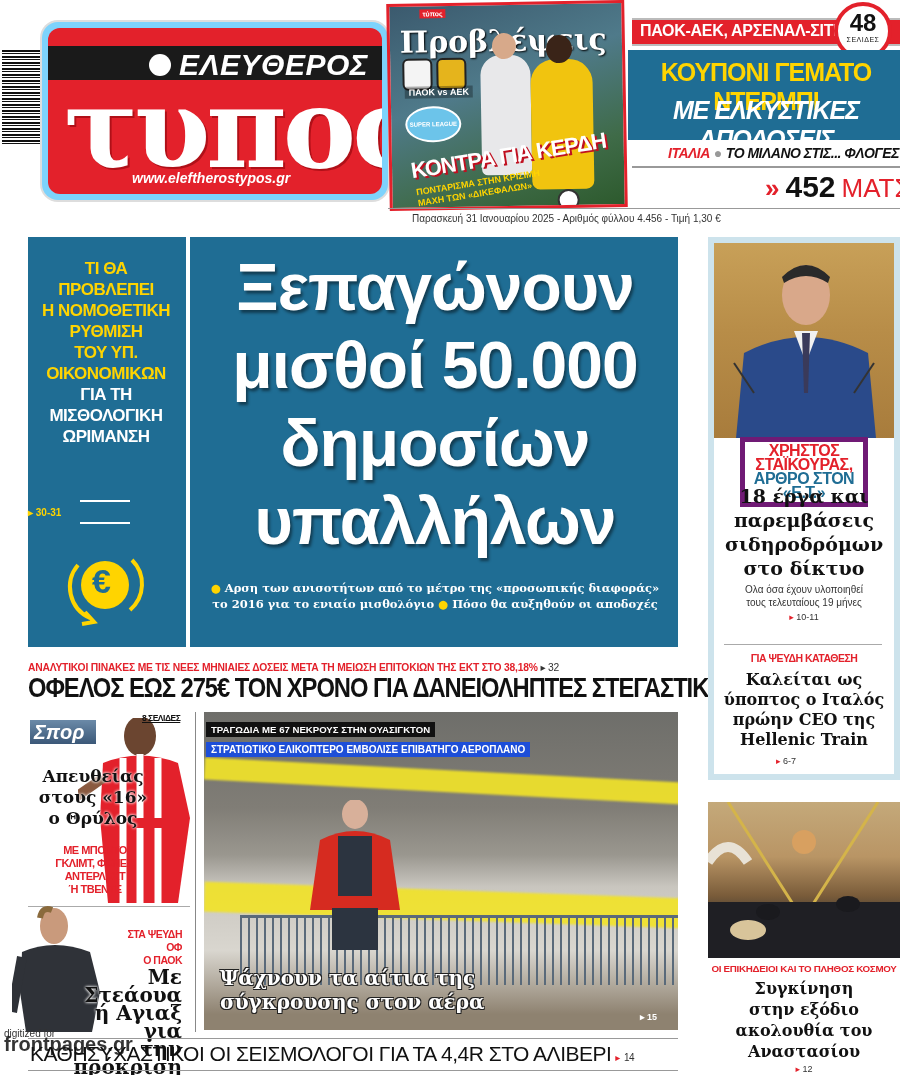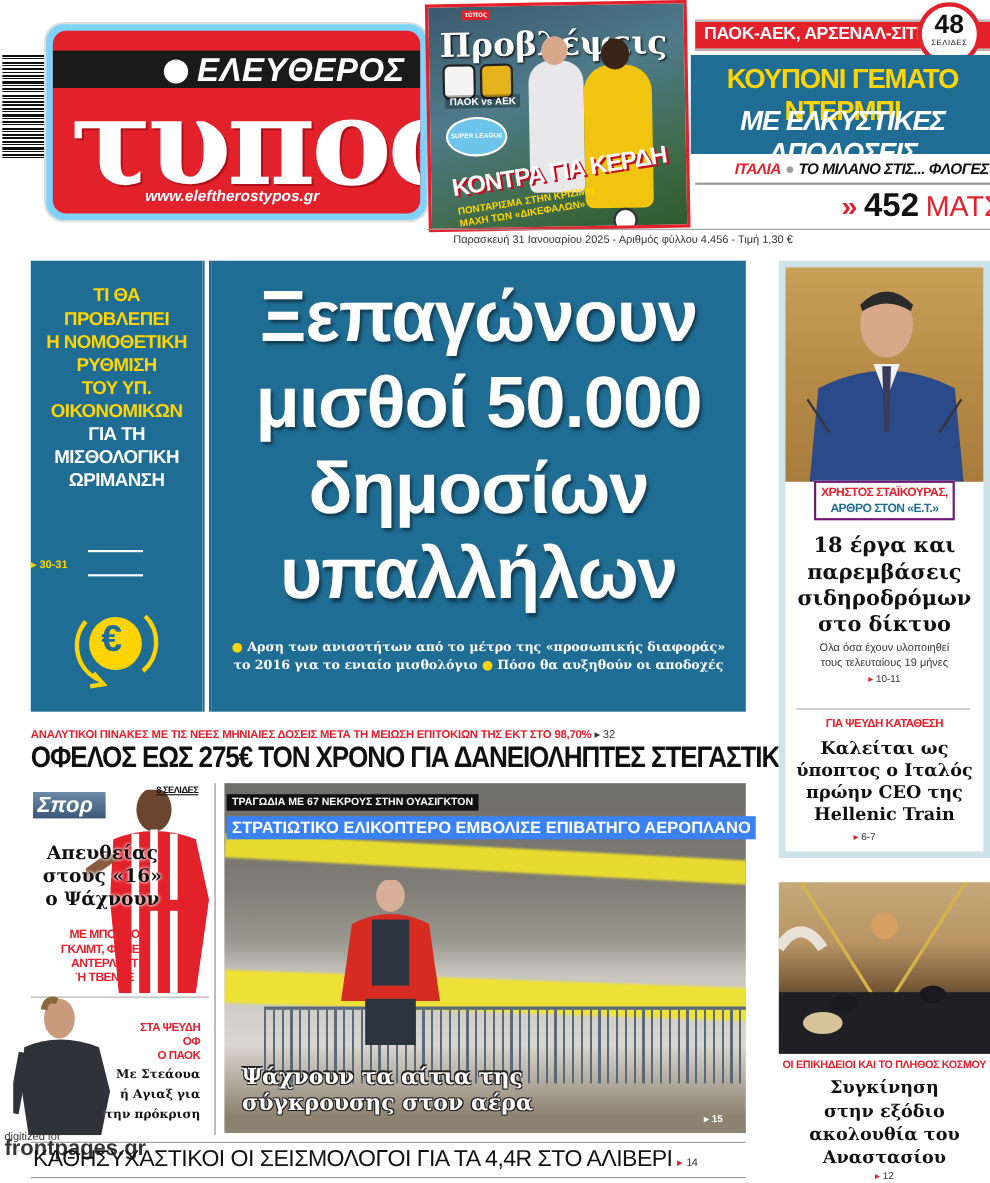--- a/index.html
+++ b/index.html
@@ -72,46 +72,46 @@
 
 
 #sport-tag{left:30px;top:720px;width:66px;height:24px;background:linear-gradient(#6b8aa8,#3b5878);color:#fff;font-weight:bold;font-size:20px;padding-left:4px;line-height:24px;font-style:italic}
 #sport-pages{left:142px;top:713px;font-size:8.5px;font-weight:bold;text-decoration:underline}
 #player-oly{left:78px;top:718px;width:125px;height:185px}
 #sport-h1{left:18px;top:766px;width:150px;text-align:center;font-family:"DejaVu Serif",serif;font-weight:bold;font-size:17px;line-height:21px;text-shadow:0 0 3px #fff,0 0 3px #fff}
 #sport-k1{left:30px;top:844px;width:130px;text-align:center;color:#e3212b;font-weight:bold;font-size:11px;line-height:13px}
 #sport-rule{left:28px;top:906px;width:162px;height:1px;background:#aaa}
 #player-paok{left:12px;top:902px;width:110px;height:130px}
 #sport-k2{left:120px;top:928px;width:62px;text-align:right;color:#e3212b;font-weight:bold;font-size:10.5px;line-height:13px}
-#sport-h2{left:70px;top:968px;width:112px;text-align:right;font-family:"DejaVu Serif",serif;font-weight:bold;font-size:11px;line-height:18px;text-shadow:0 0 3px #fff,0 0 3px #fff}
+#sport-h2{left:70px;top:968px;width:112px;text-align:right;font-family:"DejaVu Serif",serif;font-weight:bold;font-size:20px;line-height:18px;text-shadow:0 0 3px #fff,0 0 3px #fff}
 #col-sep{left:195px;top:712px;width:1px;height:320px;background:#888}
 
 
 #crash{left:204px;top:712px;width:474px;height:318px;background:linear-gradient(180deg,#6e6e6a 0%,#807d76 30%,#9a978f 45%,#c9c6bf 55%,#d9d6cf 75%,#8e8270 95%);overflow:hidden}
 .tape{position:absolute;height:22px;background:#f1e32a;opacity:.92;filter:blur(1px)}
 #crash-k1{left:206px;top:722px;background:#111;color:#fff;font-weight:bold;font-size:9.6px;padding:2px 5px}
-#crash-k2{left:206px;top:742px;background:#3b82f6;color:#fff;font-weight:bold;font-size:15px;padding:2px 5px}
+#crash-k2{left:206px;top:742px;background:#1d4ed8;color:#fff;font-weight:bold;font-size:10px;padding:2px 5px}
 #crash-title{left:220px;top:966px;color:#fff;font-family:"DejaVu Serif",serif;font-weight:bold;font-size:20px;line-height:24px;text-shadow:1px 1px 0 #222,-1px -1px 0 #222,1px -1px 0 #222,-1px 1px 0 #222}
 #crash-pg{left:640px;top:1012px;color:#fff;font-size:9px;font-weight:bold}
 .fence{position:absolute;left:240px;top:915px;width:438px;height:70px;background:repeating-linear-gradient(90deg,#5a6a7a 0,#5a6a7a 2px,transparent 2px,transparent 8px);border-top:3px solid #5a6a7a}
 .man{position:absolute;left:300px;top:800px;width:110px;height:150px}
 
 
 #bottom-line1{left:28px;top:1038px;width:650px;height:1px;background:#999}
 #bottom-line2{left:28px;top:1070px;width:650px;height:1px;background:#999}
 #bottom-head{left:30px;top:1042px;font-size:21px;letter-spacing:-0.5px;color:#111;white-space:nowrap}
 #bottom-head .pg{color:#333;font-size:10px;margin-left:4px}
 #bottom-head .arr{color:#e3212b;font-size:10px;margin-left:4px}
 #digitized{left:4px;top:1028px;color:#333;font-size:10px;line-height:11px}
 #digitized .fp{font-size:20px;font-weight:bold;color:#111;opacity:.85}
 
 
 #right-col{left:708px;top:237px;width:192px;height:543px;border:6px solid #cde3ec;background:#fff}
 #minister{left:714px;top:243px;width:180px;height:195px;background:linear-gradient(180deg,#c8a058 0%,#b88d48 45%,#a87c3c 100%);overflow:hidden}
-#min-cap{left:740px;top:437px;width:128px;border:2px solid #701a75;background:#fff;text-align:center;font-weight:bold;font-size:11px;line-height:14px;padding:2px 0}
+#min-cap{left:740px;top:437px;width:128px;border:5px solid #701a75;background:#fff;text-align:center;font-weight:bold;font-size:16px;line-height:14px;padding:2px 0}
 #min-cap .r{color:#e3212b;display:block}
 #min-cap .b{color:#1f6d94;display:block}
 #r-h1{left:714px;top:484px;width:180px;text-align:center;font-family:"DejaVu Serif",serif;font-weight:bold;font-size:19px;line-height:24px}
 #r-sub1{left:714px;top:583px;width:180px;text-align:center;font-size:10px;line-height:13px;color:#333}
 #r-pg1{left:714px;top:612px;width:180px;text-align:center;font-size:9px;color:#333}
 #r-pg1 .a,#r-pg2 .a,#r-pg3 .a{color:#e3212b}
 #r-rule{left:724px;top:644px;width:158px;height:1px;background:#aaa}
 #r-k2{left:714px;top:652px;width:180px;text-align:center;color:#e3212b;font-weight:bold;font-size:10.5px}
 #r-h2{left:714px;top:670px;width:180px;text-align:center;font-family:"DejaVu Serif",serif;font-weight:bold;font-size:16px;line-height:20px}
 #r-pg2{left:714px;top:756px;width:144px;text-align:center;font-size:9px;color:#333}
@@ -208,40 +208,40 @@
   <div>μισθοί 50.000</div>
   <div>δημοσίων</div>
   <div>υπαλλήλων</div>
 </div>
 <div class="abs" id="lead-sub">
   <div><span class="b">●</span> <span>Αρση των ανισοτήτων από το μέτρο της «προσωπικής διαφοράς»</span></div>
   <div><span>το 2016 για το ενιαίο μισθολόγιο</span> <span class="b">●</span> <span>Πόσο θα αυξηθούν οι αποδοχές</span></div>
 </div>
 
 <div class="abs" id="ribbon-kicker">
-  <span>ΑΝΑΛΥΤΙΚΟΙ ΠΙΝΑΚΕΣ ΜΕ ΤΙΣ ΝΕΕΣ ΜΗΝΙΑΙΕΣ ΔΟΣΕΙΣ ΜΕΤΑ ΤΗ ΜΕΙΩΣΗ ΕΠΙΤΟΚΙΩΝ ΤΗΣ ΕΚΤ ΣΤΟ 98,70%</span>
+  <span>ΑΝΑΛΥΤΙΚΟΙ ΠΙΝΑΚΕΣ ΜΕ ΤΙΣ ΝΕΕΣ ΜΗΝΙΑΙΕΣ ΔΟΣΕΙΣ ΜΕΤΑ ΤΗ ΜΕΙΩΣΗ ΕΠΙΤΟΚΙΩΝ ΤΗΣ ΕΚΤ ΣΤΟ 38,18%</span>
   <span class="pg">▸ 32</span>
 </div>
 <div class="abs" id="ribbon-head">ΟΦΕΛΟΣ ΕΩΣ 275€ ΤΟΝ ΧΡΟΝΟ ΓΙΑ ΔΑΝΕΙΟΛΗΠΤΕΣ ΣΤΕΓΑΣΤΙΚΩΝ</div>
 
 <div class="abs" id="player-oly">
   <svg width="125" height="185" viewBox="0 0 125 185">
     <ellipse cx="62" cy="18" rx="16" ry="20" fill="#6b4530"></ellipse>
     <path d="M25 45 Q62 30 100 45 L112 100 L100 185 L30 185 L22 100 Z" fill="#e3212b"></path>
     <path d="M45 40 L45 185 M62 36 L62 185 M80 40 L80 185" stroke="#fff" stroke-width="7"></path>
     <rect x="50" y="100" width="60" height="10" fill="#e3212b"></rect>
     <path d="M25 60 L-60 120" stroke="#8a5a40" stroke-width="10"></path>
   </svg>
 </div>
 <div class="abs" id="sport-tag">Σπορ</div>
 <div class="abs cond" id="sport-pages">8 ΣΕΛΙΔΕΣ</div>
 <div class="abs" id="sport-h1">
   <div>Απευθείας</div>
   <div>στους «16»</div>
-  <div>ο Ψάχνουν</div>
+  <div>ο Θρύλος</div>
 </div>
 <div class="abs cond" id="sport-k1">
   <div>ΜΕ ΜΠΟΝΤΟ</div>
   <div>ΓΚΛΙΜΤ, ΦΕΝΕΡ,</div>
   <div>ΑΝΤΕΡΛΕΧΤ</div>
   <div>Ή ΤΒΕΝΤΕ</div>
 </div>
 <div class="abs" id="sport-rule"></div>
 <div class="abs" id="player-paok">
   <svg width="110" height="130" viewBox="0 0 110 130">

